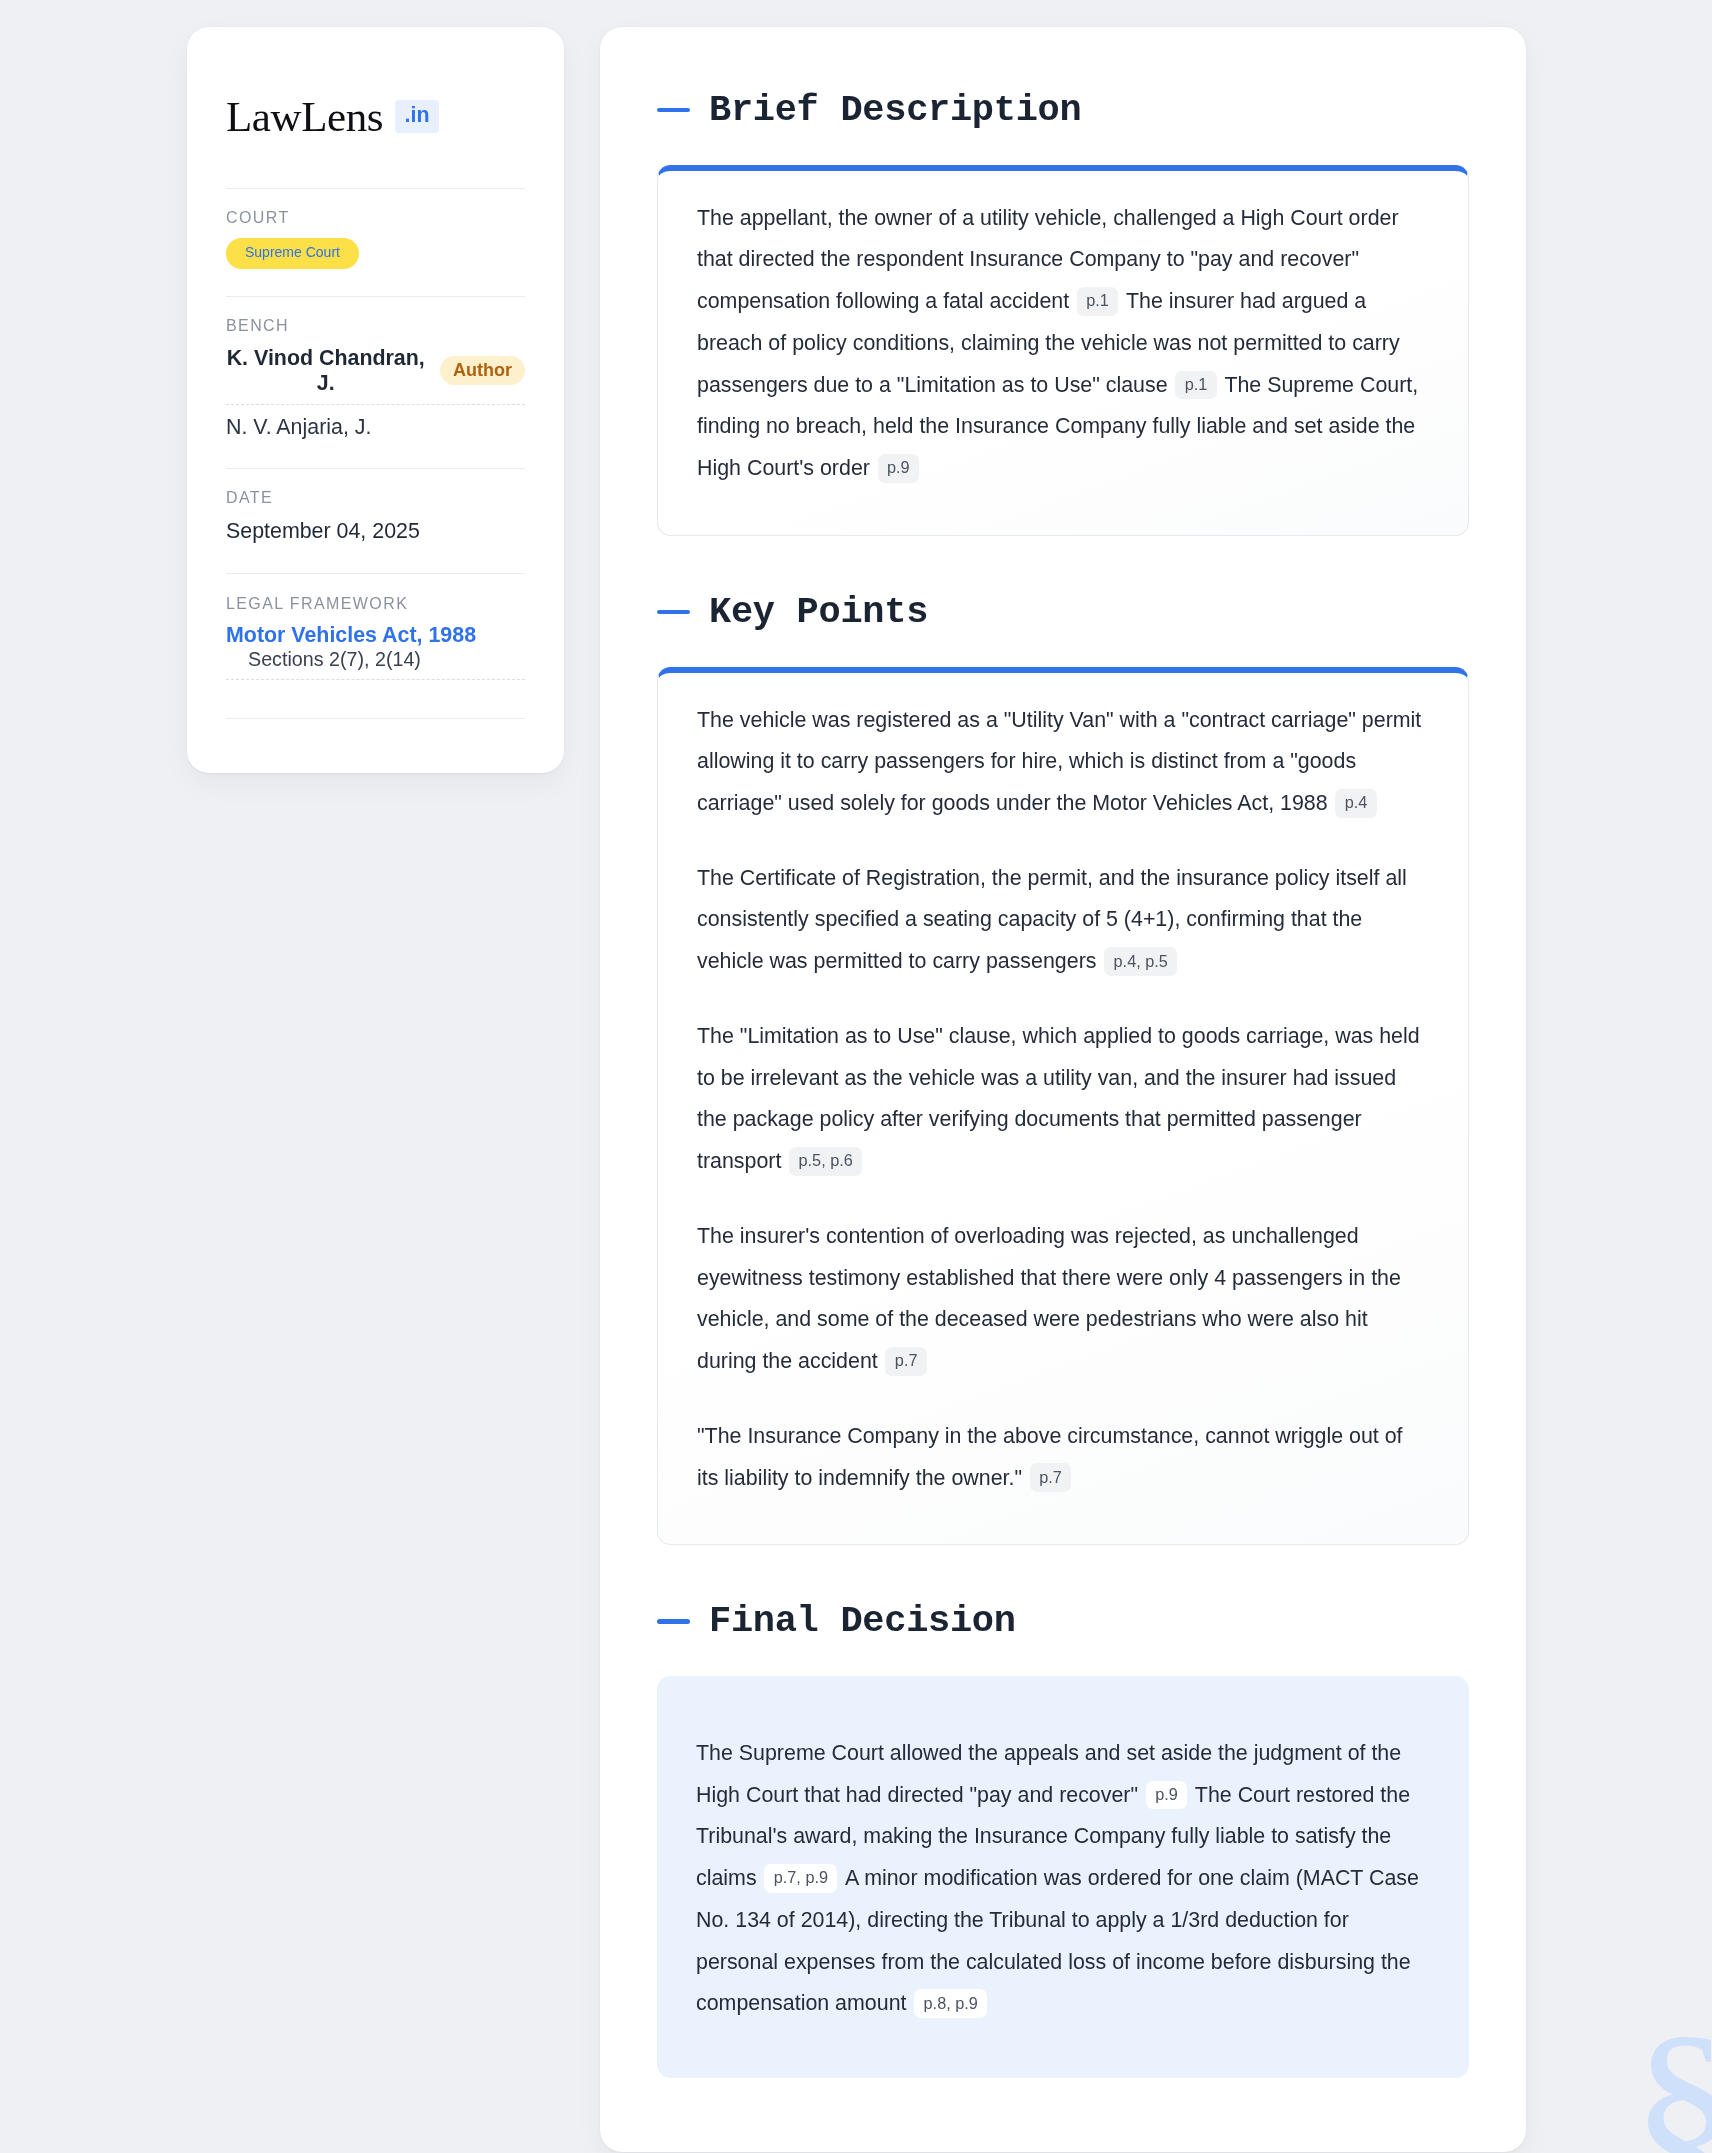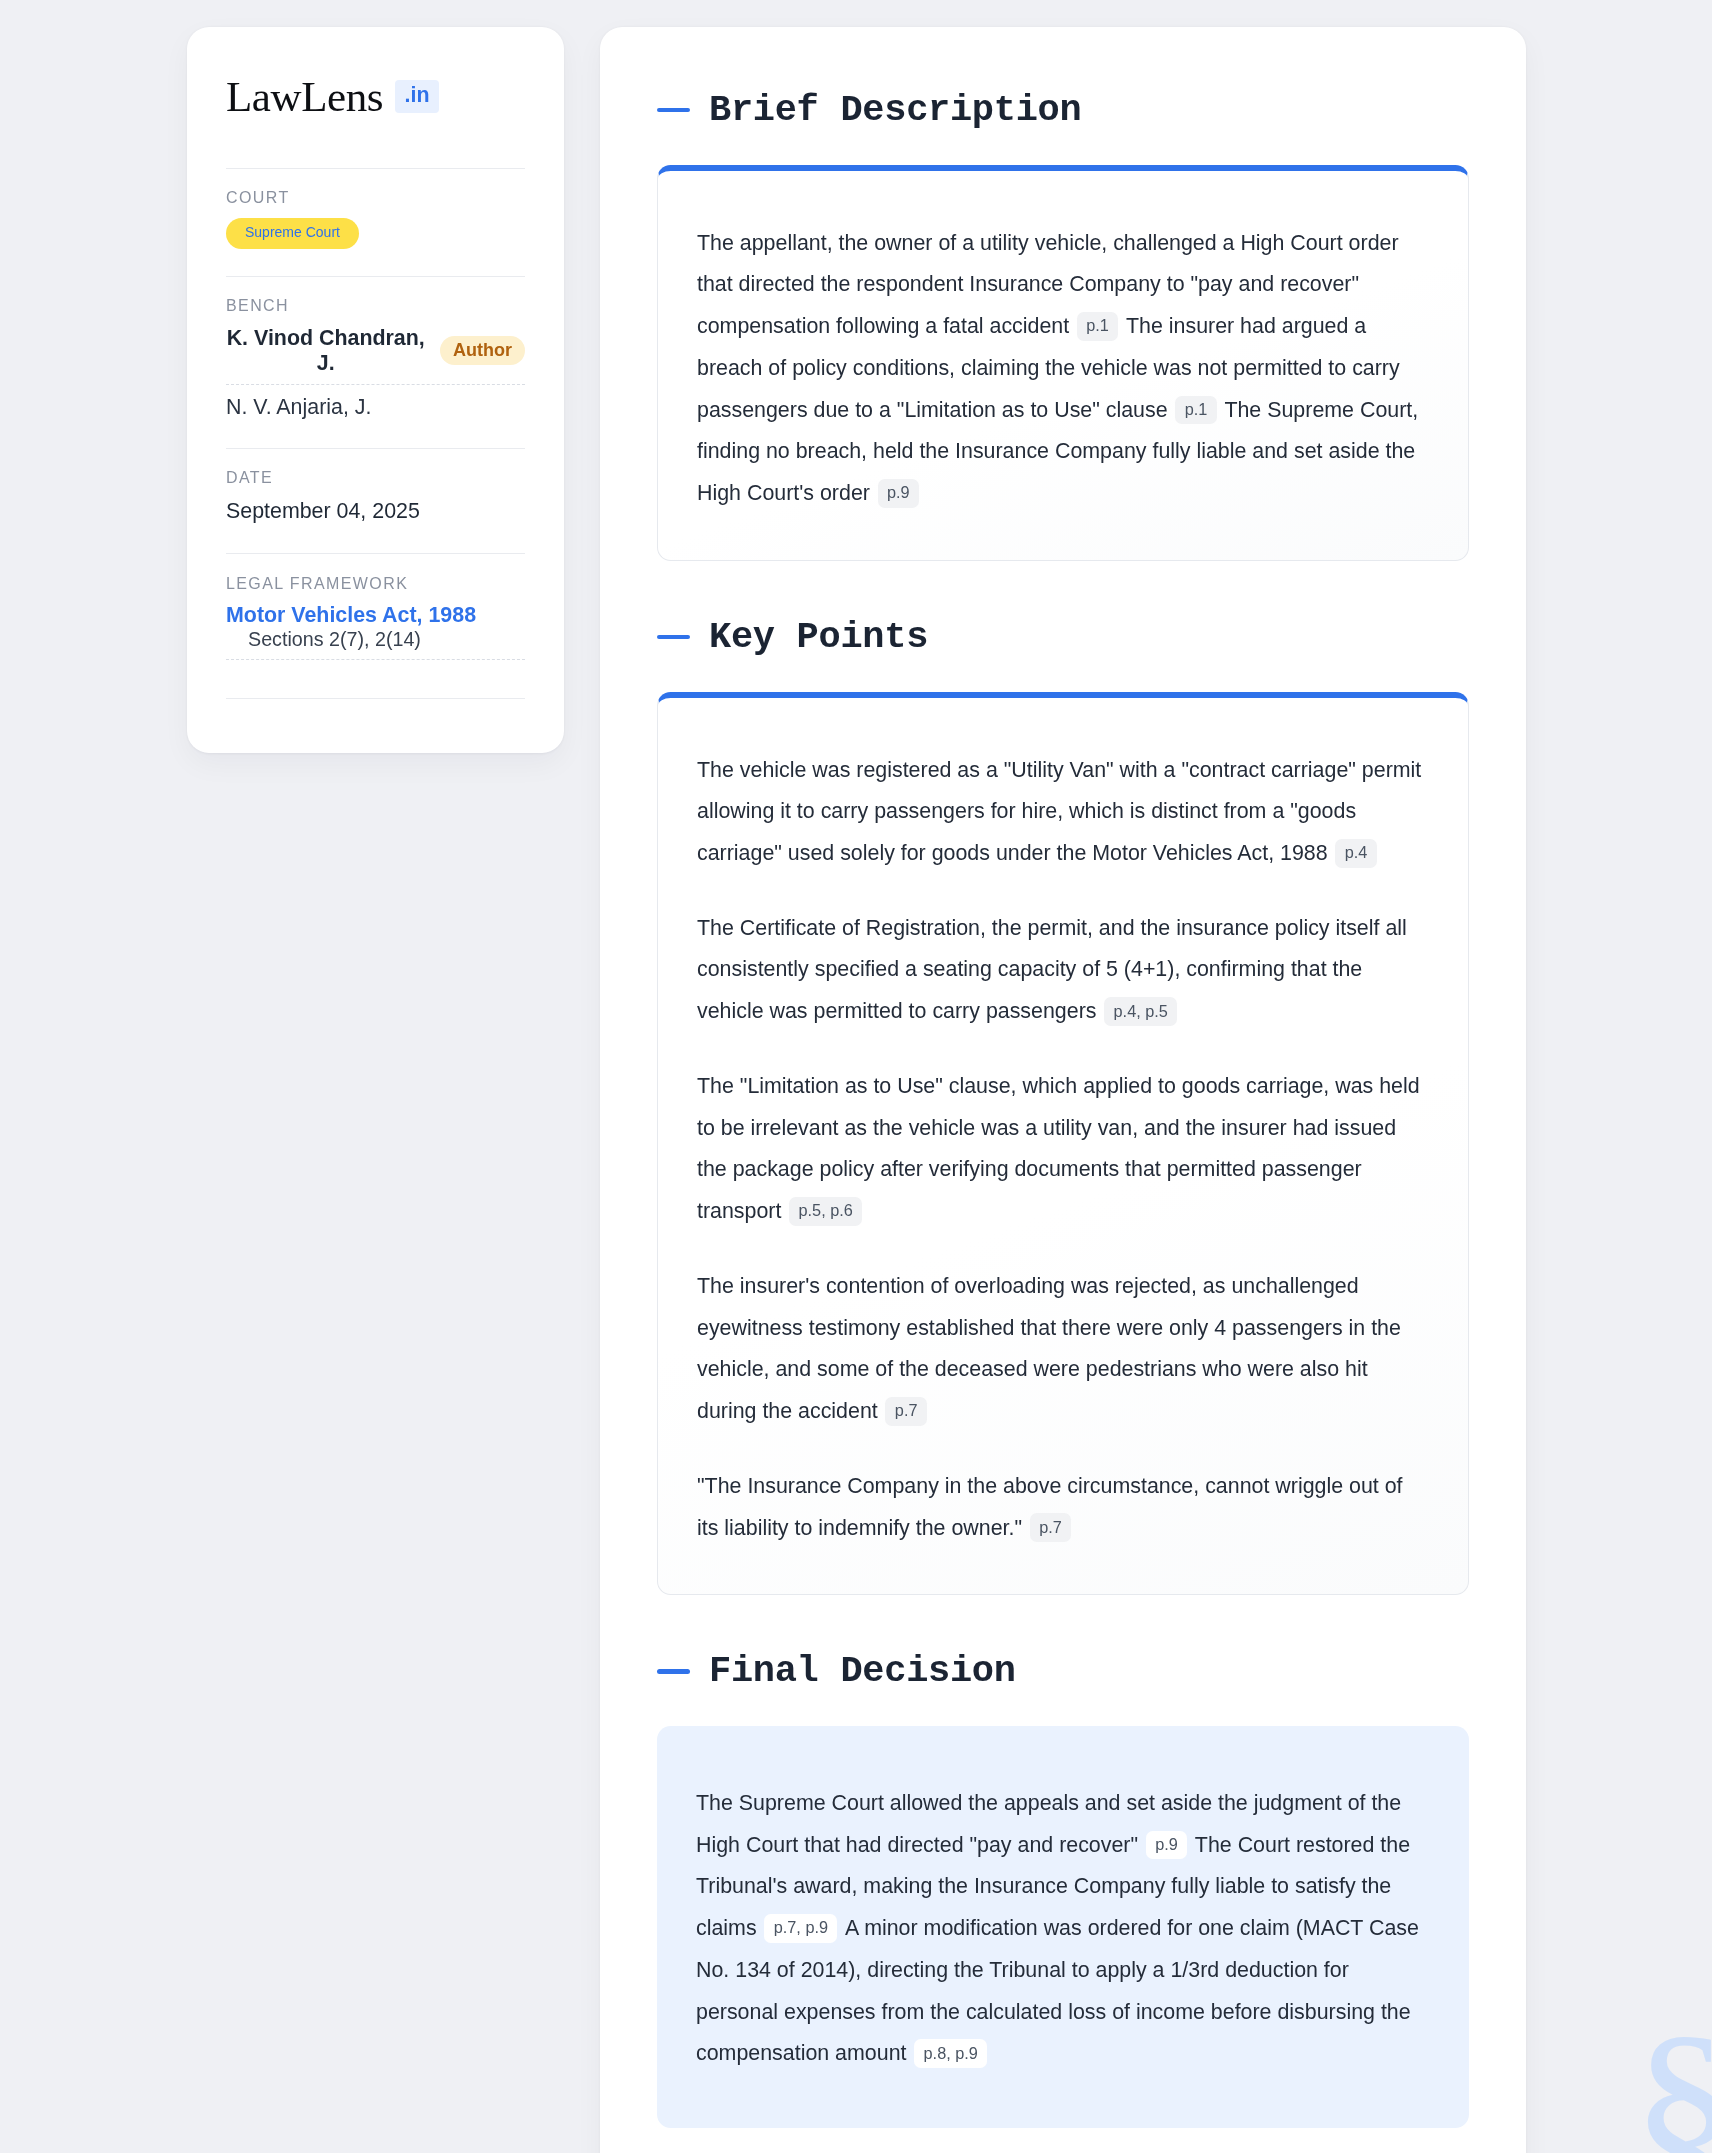--- a/index.html
+++ b/index.html
@@ -20,21 +20,21 @@
     align-items: flex-start;
     padding: 27px 0 0 0;
   }
 
   
   .sidebar {
     width: 377px;
     margin-left: 187px;
     background: #ffffff;
     border-radius: 22px;
-    padding: 48px 39px 34px 39px;
+    padding: 68px 39px 34px 39px;
     box-shadow: 0 0.9px 2.6px rgba(20,28,48,.05), 0 10.3px 29px rgba(20,28,48,.045);
     flex: 0 0 auto;
   }
 
   .logo-row {
     display: flex;
     align-items: center;
     gap: 12px;
     margin-bottom: 50px;
   }
@@ -166,21 +166,21 @@
   }
 
   .card {
     position: relative;
     border: 0.9px solid #e6e9ee;
     border-radius: 13.7px;
     background: linear-gradient(160deg, #ffffff 0%, #ffffff 55%, #fafbfc 100%);
     padding: 50px 39px 45px 39px;
     overflow: hidden;
   }
-  .card-accent { border-top: 6px solid #2f72ea; padding-top: 52px; }
+  .card-accent { border-top: 6px solid #2f72ea; padding-top: 27px; }
 
   .card-final {
     background: #eaf2fe;
     border: none;
     border-radius: 13.7px;
     padding: 57px 39px 53px 39px;
   }
 
   .watermark {
     position: absolute;

